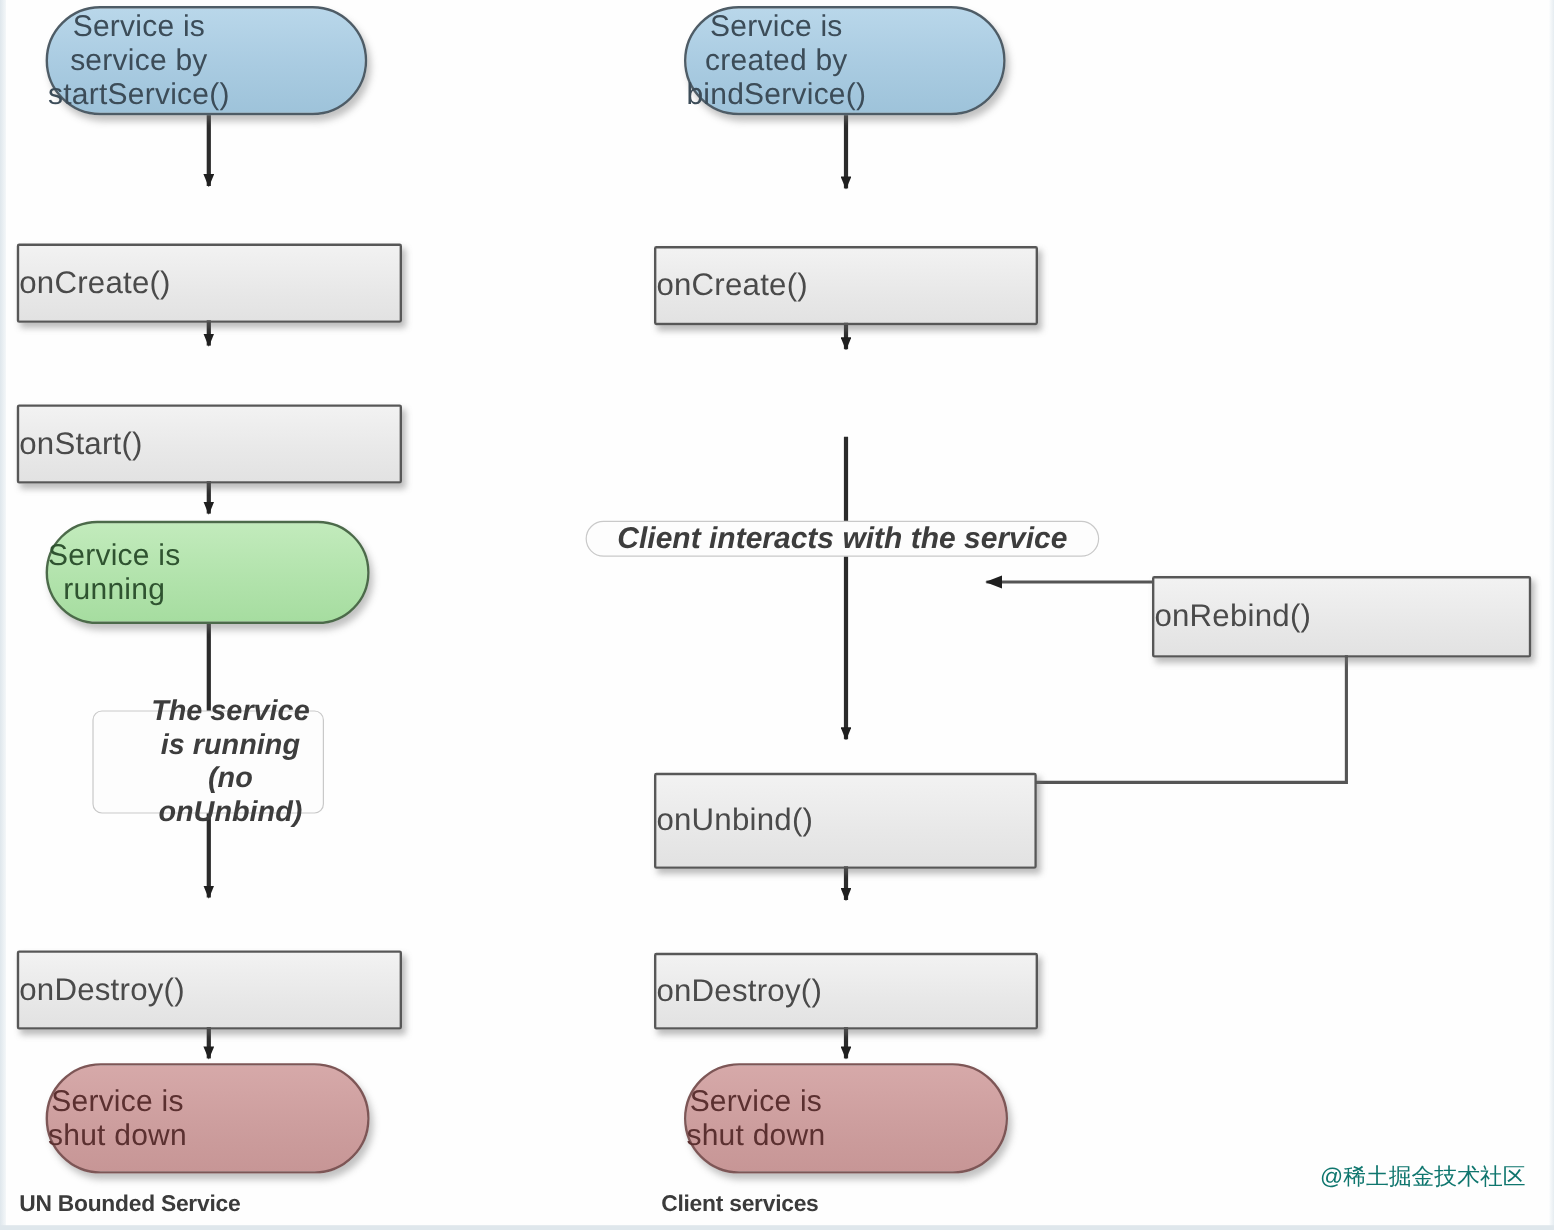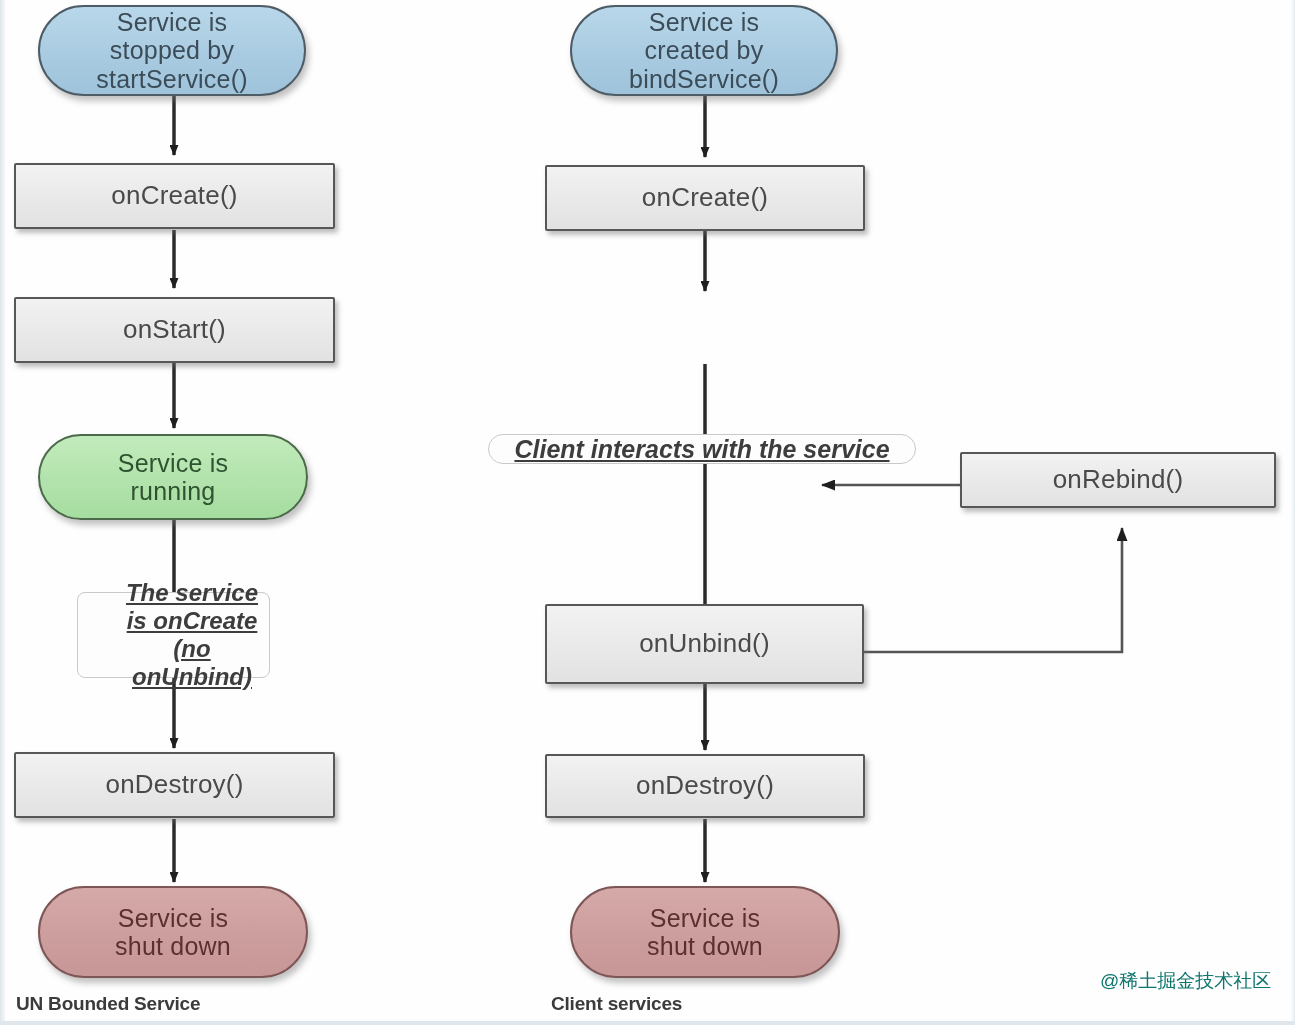--- a/index.html
+++ b/index.html
@@ -22,34 +22,34 @@
     left: 0;
     top: 0;
     width: 1295px;
     height: 1025px;
   }
   .node {
     position: absolute;
     box-sizing: border-box;
     display: flex;
     align-items: center;
-    justify-content: center;
     text-align: center;
     line-height: 1.14;
     z-index: 3;
   }
   .node-proc {
     background: linear-gradient(180deg, #f2f2f2 0%, #e8e8e8 60%, #e2e2e2 100%);
     border: 2px solid #575757;
     border-radius: 2px;
     box-shadow: 3px 4px 5px rgba(110,110,110,0.45);
     color: #4a4a4a;
     font-size: 26px;
     font-weight: 400;
     letter-spacing: 0.2px;
+    margin-top: 40px;
   }
   .node-pill {
     border-radius: 999px;
     font-size: 25px;
     font-weight: 400;
     letter-spacing: 0.2px;
   }
   .pill-blue {
     background: linear-gradient(180deg, #b9d7ea 0%, #a9cbe1 55%, #9ec3da 100%);
     border: 2px solid #4e5c66;
@@ -77,21 +77,20 @@
     text-align: center;
     background: #fdfdfd;
     border: 1.5px solid #c9c9c9;
     border-radius: 8px;
     color: #3d3d3d;
     font-style: italic;
     font-weight: bold;
     font-size: 24px;
     line-height: 1.16;
     z-index: 4;
-    text-decoration: underline;
   }
   .note-pill {
     border-radius: 999px;
     font-size: 25px;
     padding: 0 14px;
   }
   .caption {
     position: absolute;
     color: #3b3b3b;
     font-size: 19px;
@@ -161,21 +160,21 @@
     <line x1="705" y1="819" x2="705" y2="882" stroke="#2b2b2b" stroke-width="3.5" marker-end="url(#arrowhead)"></line>
 
     <path d="M863,652 L1122,652 L1122,528" fill="none" stroke="#555555" stroke-width="2.6" marker-end="url(#arrowhead-thin)"></path>
 
     <path d="M960,485 L822,485" fill="none" stroke="#555555" stroke-width="2.6" marker-end="url(#arrowhead-thin)"></path>
   </svg>
 
   <div class="node node-pill pill-blue" style="left:38px; top:5px; width:268px; height:91px;">
     <div>
       <span>Service is</span><br>
-      <span>stopped by</span><br>
+      <span>service by</span><br>
       <span>startService()</span>
     </div>
   </div>
 
   <div class="node node-proc" style="left:14px; top:163px; width:321px; height:66px;">
     <span>onCreate()</span>
   </div>
 
   <div class="node node-proc" style="left:14px; top:297px; width:321px; height:66px;">
     <span>onStart()</span>
@@ -184,21 +183,21 @@
   <div class="node node-pill pill-green" style="left:38px; top:434px; width:270px; height:86px;">
     <div>
       <span>Service is</span><br>
       <span>running</span>
     </div>
   </div>
 
   <div class="note" style="left:77px; top:592px; width:193px; height:86px;padding-left:37px;">
     <div>
       <span>The service</span><br>
-      <span>is onCreate</span><br>
+      <span>is running</span><br>
       <span>(no onUnbind)</span>
     </div>
   </div>
 
   <div class="node node-proc" style="left:14px; top:752px; width:321px; height:66px;">
     <span>onDestroy()</span>
   </div>
 
   <div class="node node-pill pill-rose" style="left:38px; top:886px; width:270px; height:92px;">
     <div>
@@ -219,21 +218,21 @@
 
   <div class="node node-proc" style="left:545px; top:165px; width:320px; height:66px;">
     <span>onCreate()</span>
   </div>
 
 
   <div class="note note-pill" style="left:488px; top:434px; width:428px; height:30px;">
     <span>Client interacts with the service</span>
   </div>
 
-  <div class="node node-proc" style="left:960px; top:452px; width:316px; height:56px;">
+  <div class="node node-proc" style="left:960px; top:440px; width:316px; height:68px;">
     <span>onRebind()</span>
   </div>
 
   <div class="node node-proc" style="left:545px; top:604px; width:319px; height:80px;">
     <span>onUnbind()</span>
   </div>
 
   <div class="node node-proc" style="left:545px; top:754px; width:320px; height:64px;">
     <span>onDestroy()</span>
   </div>

